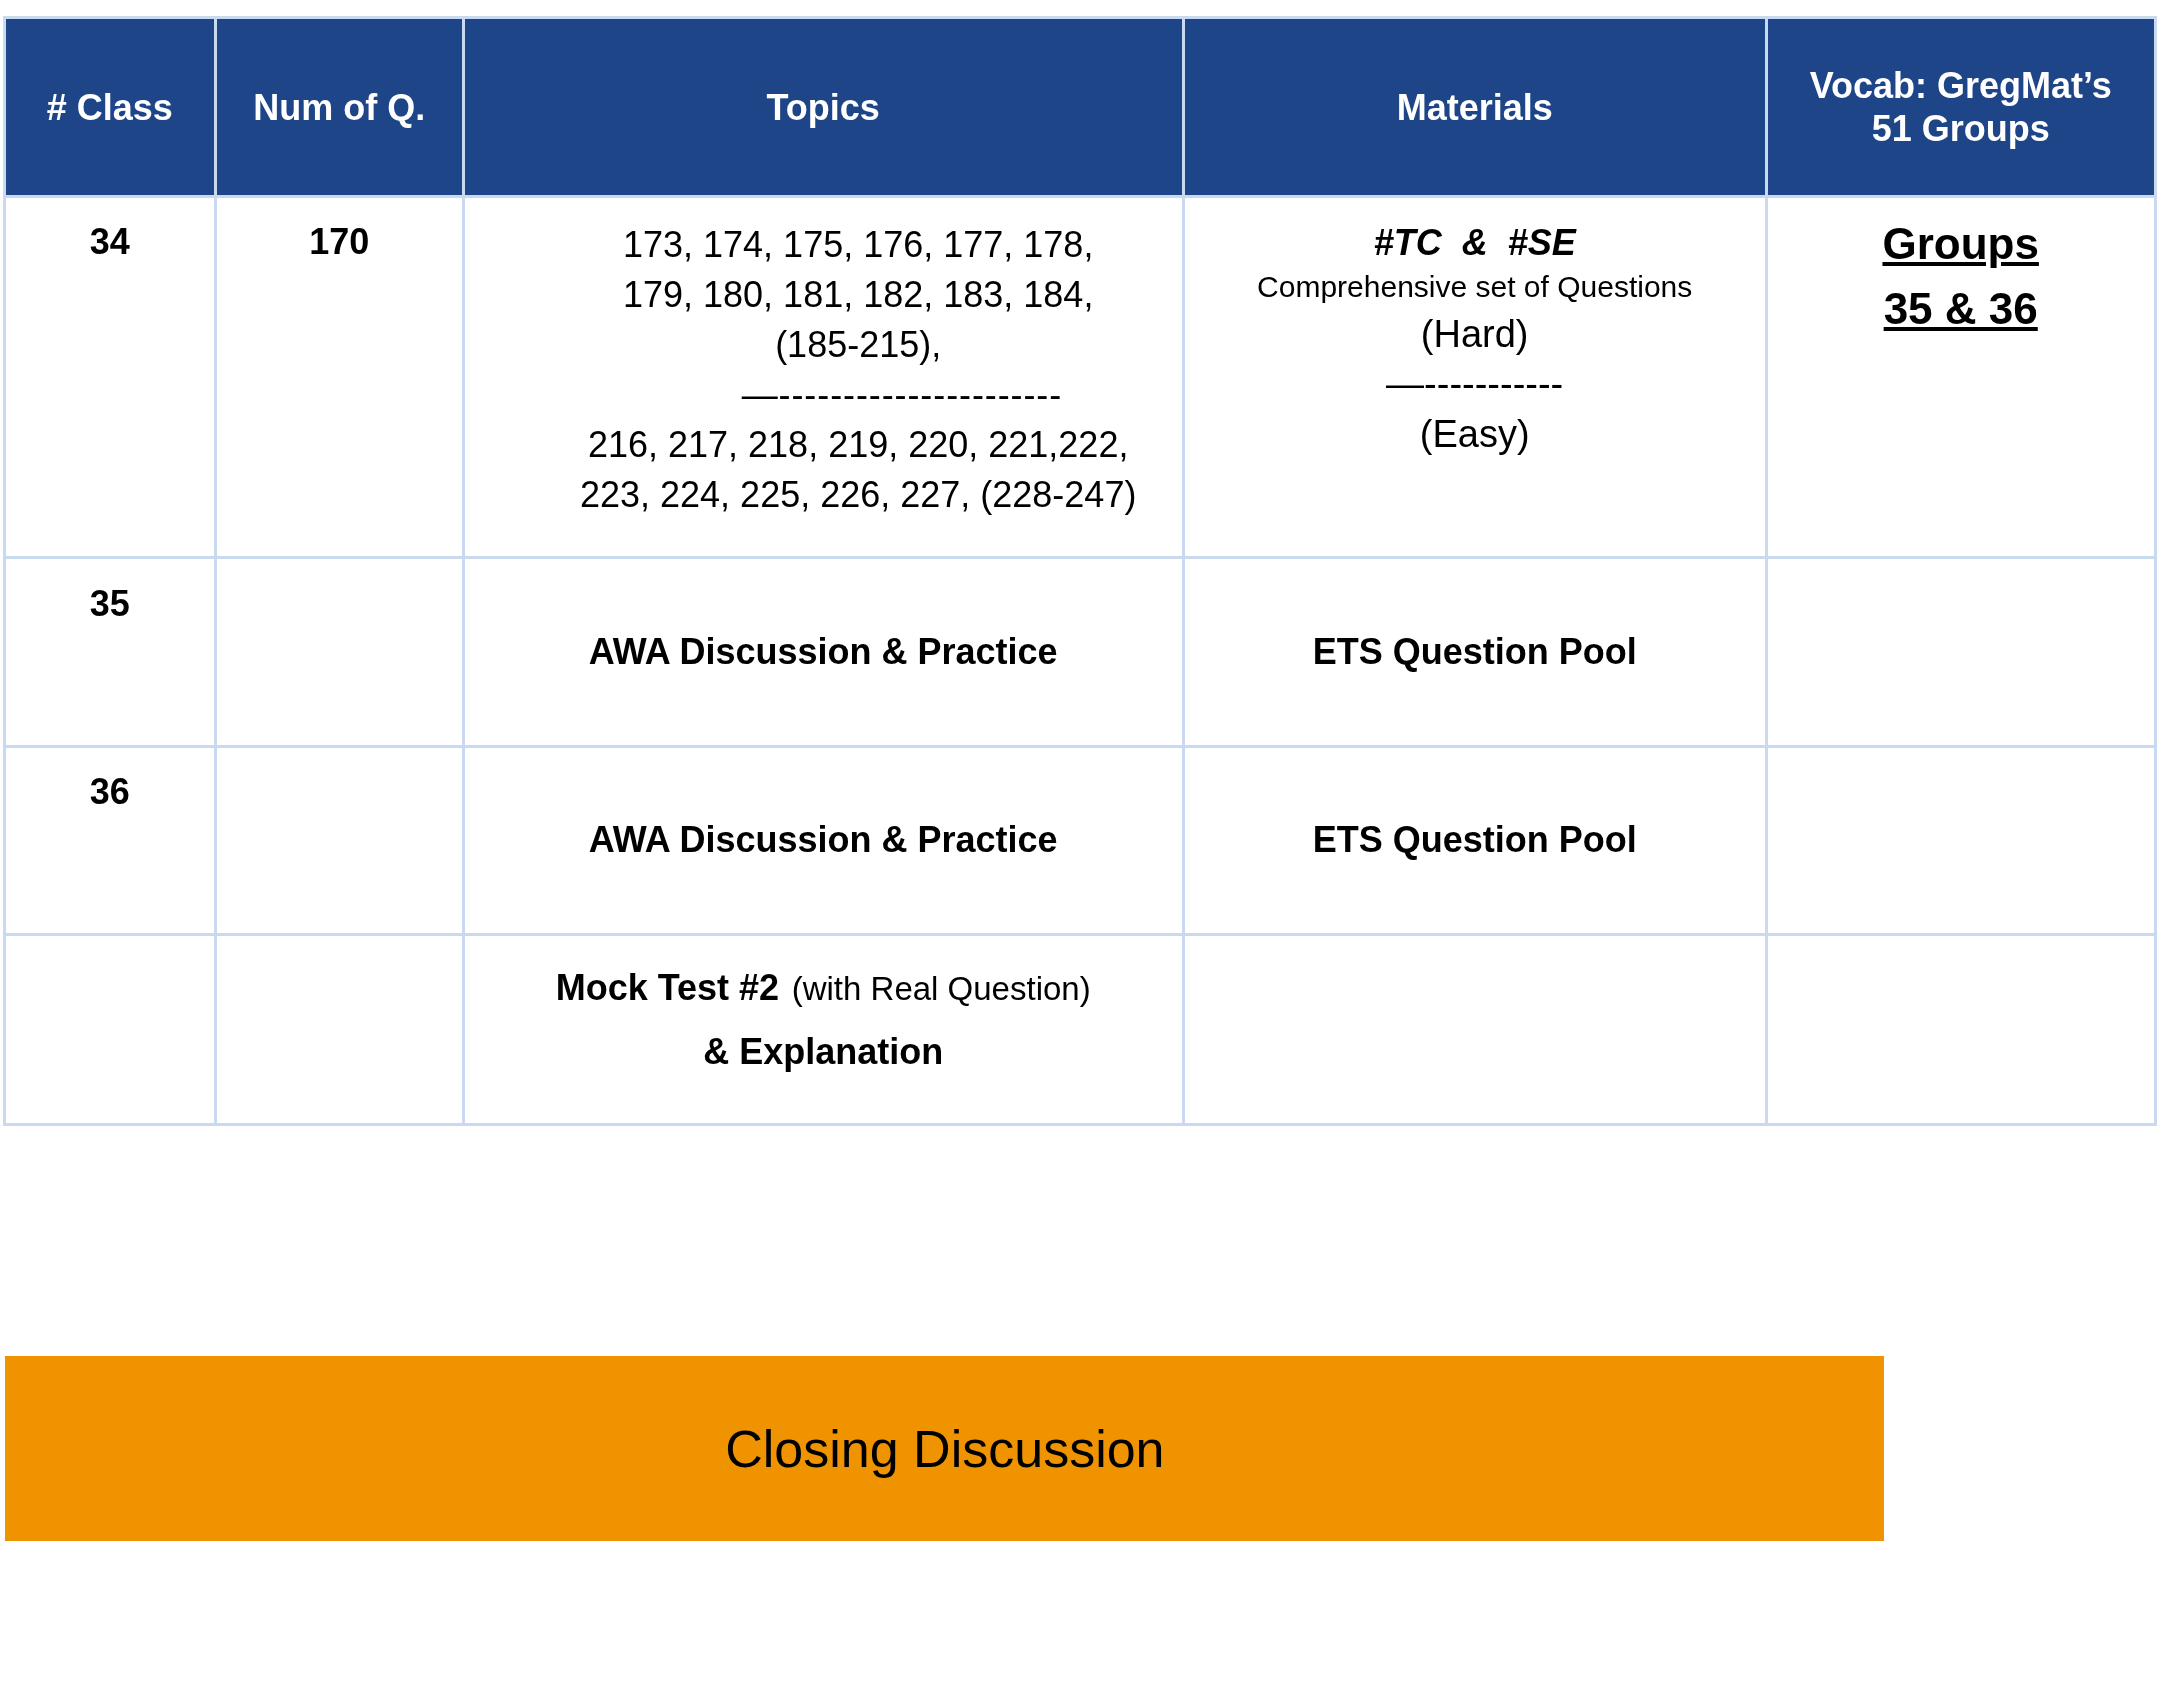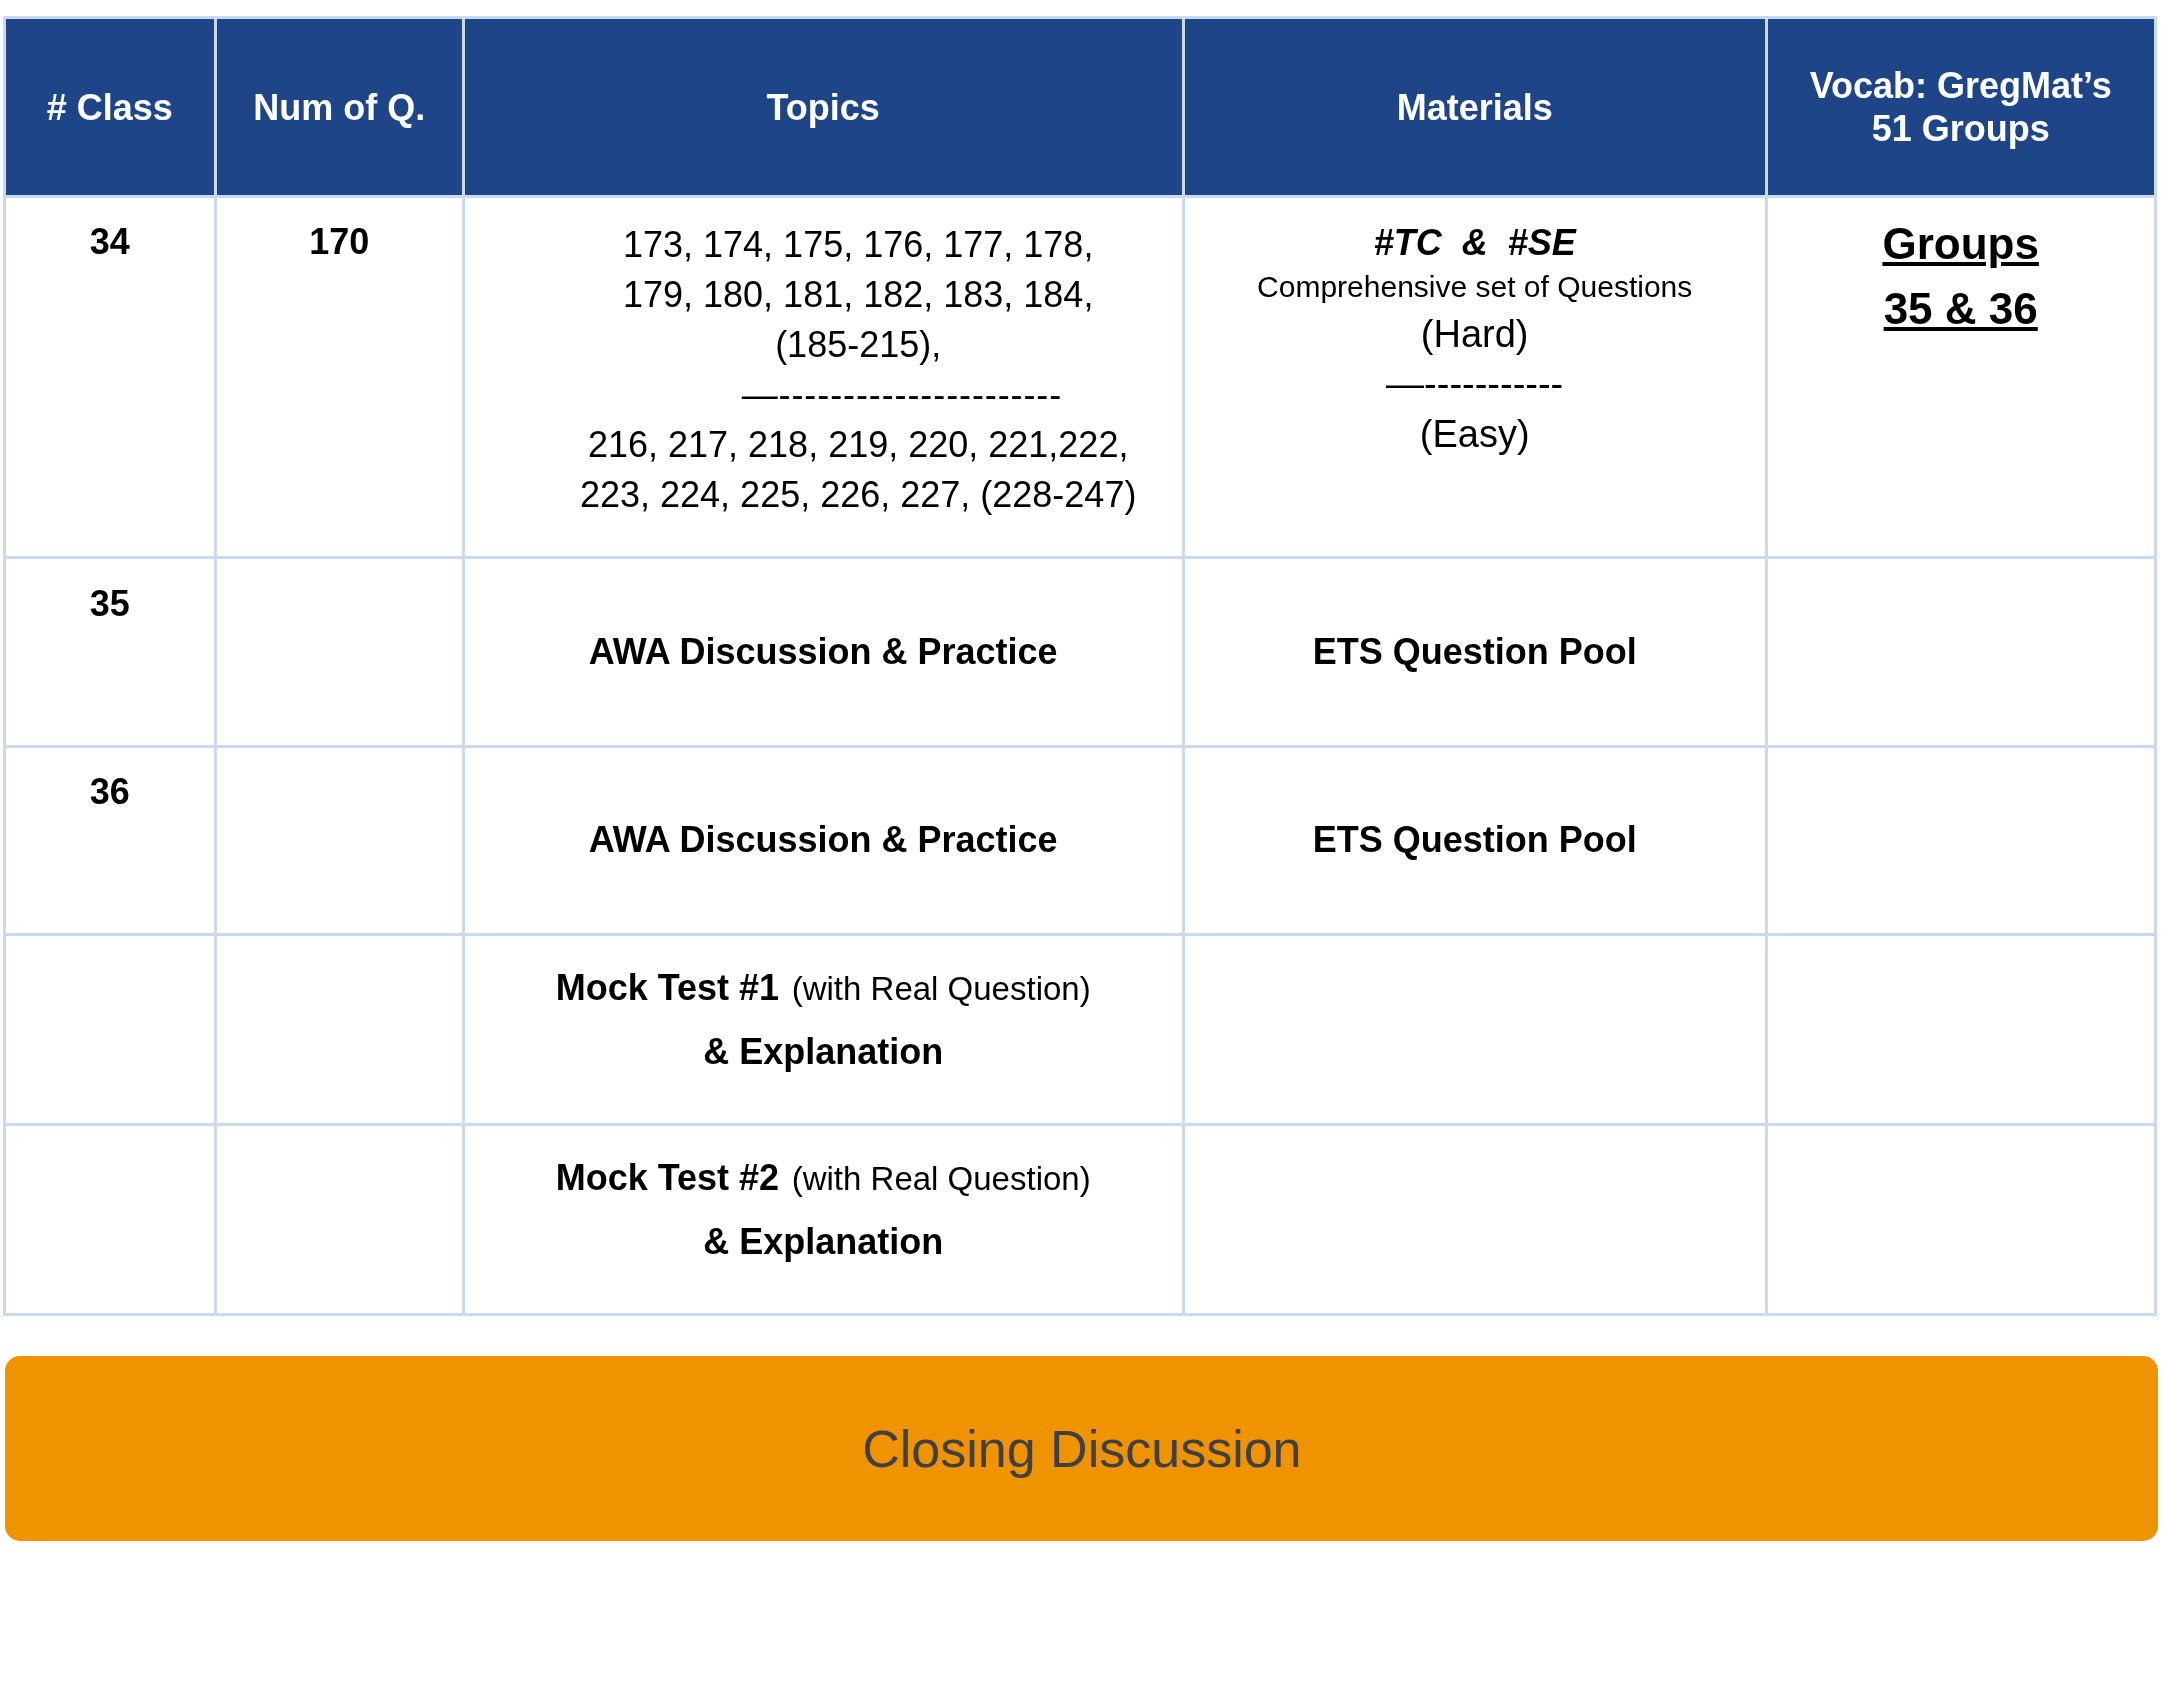--- a/index.html
+++ b/index.html
@@ -27,24 +27,23 @@
   .divider-line { display: block; text-align: left; padding-left: 207px; letter-spacing: 0.9px; }
   .mat { font-size: 36px; padding-top: 23.4px !important; }
   .mat .title { font-weight: bold; line-height: 43px; font-style: italic; }
   .mat .sub { font-size: 30px; line-height: 45px; }
   .mat .lvl { font-size: 38px; line-height: 50px; }
   .vocab { font-weight: bold; font-size: 44px; line-height: 65px; padding-top: 12.6px !important; text-decoration: underline; }
   .mid { vertical-align: middle !important; font-weight: bold; font-size: 36px; }
   .mock { vertical-align: top !important; padding-top: 20px !important; font-size: 36px; line-height: 63px; }
   .mock .light { font-weight: normal; font-size: 33px; margin-left: 12.6px; }
   .closing {
-    position: absolute; left: 5.4px; top: 1356px; width: 2153px; height: 185px;
-    background: #f09300; color: #404040; display: flex; align-items: center; justify-content: center;
+    position: absolute; left: 5.4px; top: 1356px; width: 1879px; height: 185px;
+    background: #f09300; color: #000000; display: flex; align-items: center; justify-content: center;
     font-size: 52px;
-    border-radius: 15px;
   }
 </style>
 </head>
 <body>
 
 <table class="schedule">
   <colgroup>
     <col class="c1">
       <col class="c2">
       <col class="c3">
@@ -97,32 +96,20 @@
     </tr>
 
     <tr class="row3">
       <td class="num">36</td>
       <td></td>
       <td class="mid">AWA Discussion &amp; Practice</td>
       <td class="mid">ETS Question Pool</td>
       <td></td>
     </tr>
 
-    <tr class="row4">
-      <td></td>
-      <td></td>
-      <td class="mock">
-        <div>
-          <span class="bold">Mock Test #1</span><span class="light">(with Real Question)</span>
-        </div>
-        <div class="bold">&amp; Explanation</div>
-      </td>
-      <td></td>
-      <td></td>
-    </tr>
 
     <tr class="row5">
       <td></td>
       <td></td>
       <td class="mock">
         <div>
           <span class="bold">Mock Test #2</span><span class="light">(with Real Question)</span>
         </div>
         <div class="bold">&amp; Explanation</div>
       </td>

